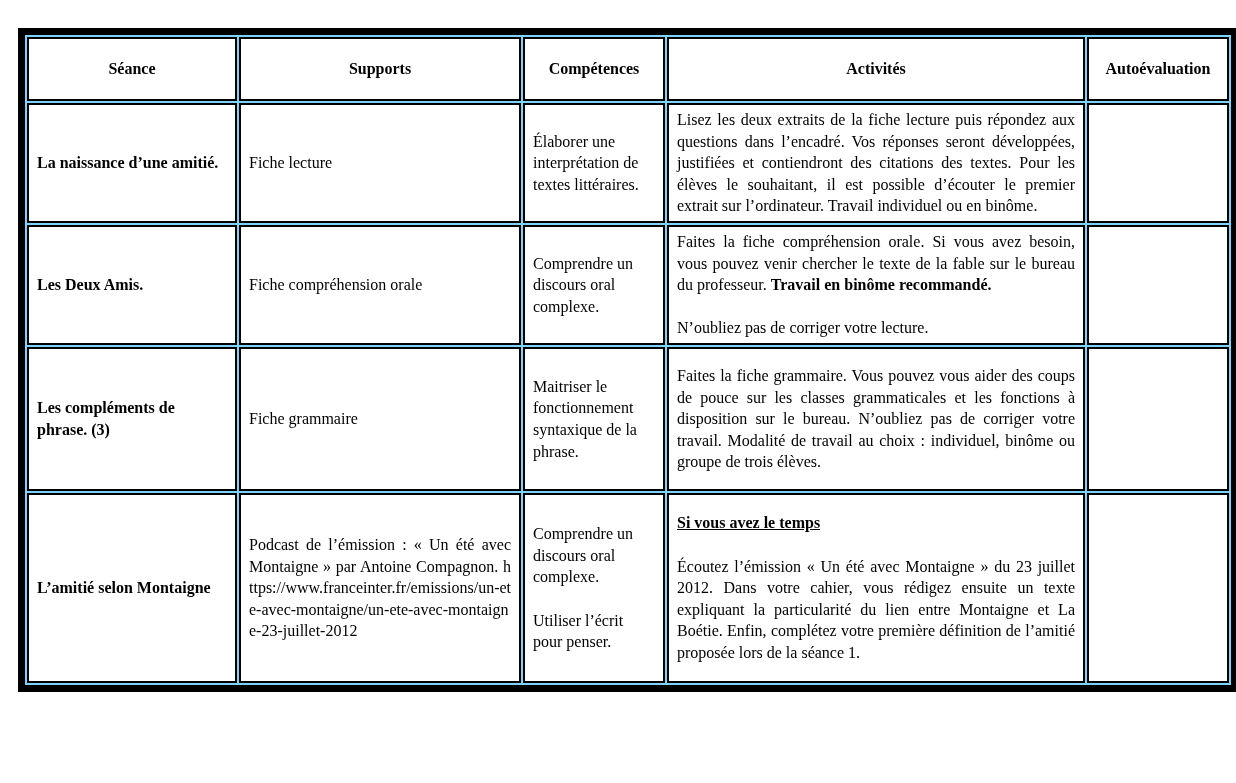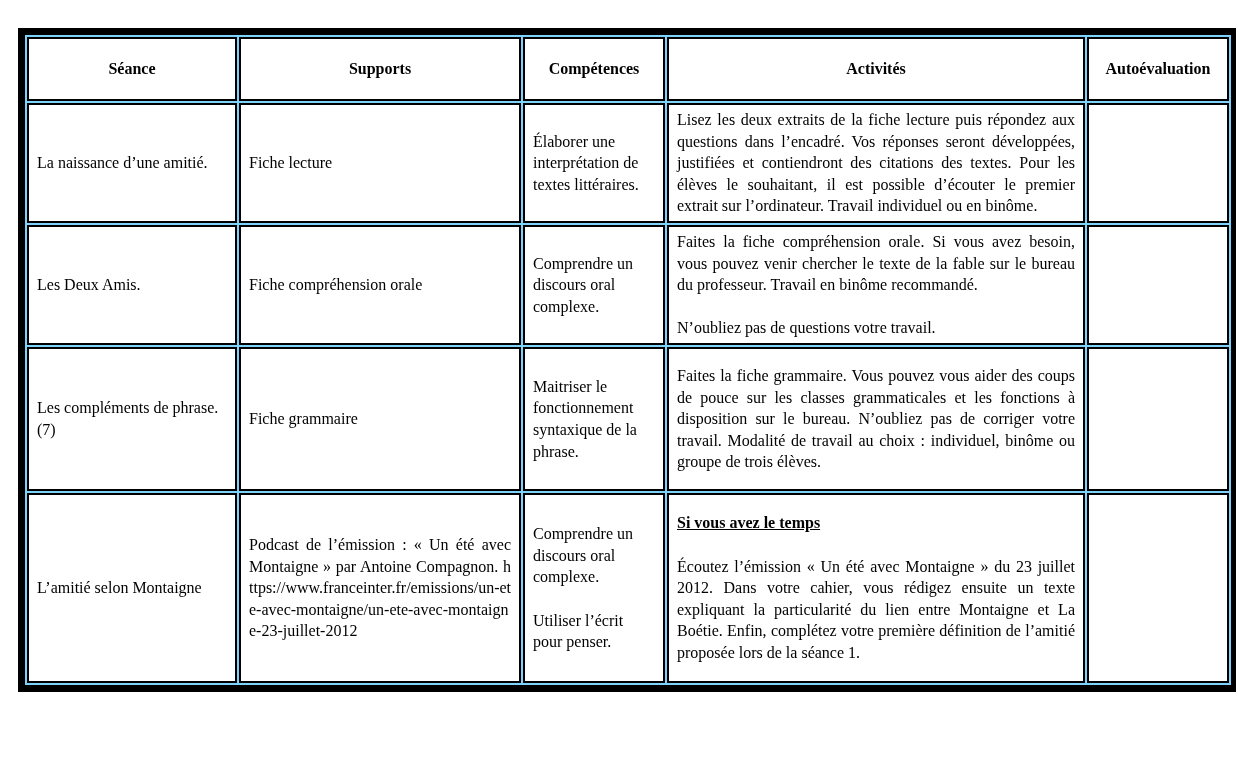--- a/index.html
+++ b/index.html
@@ -30,21 +30,21 @@
     overflow: hidden;
   }
   th { font-weight: bold; text-align: center; }
   .col-seance   { width: 210px; }
   .col-supports { width: 282px; }
   .col-comp     { width: 142px; }
   .col-activ    { width: 418px; }
   .col-auto     { width: 142px; }
 
   .center  { text-align: left; }
-  .bold    { font-weight: normal; }
+  .bold    { font-weight: bold; }
   .justify { text-align: justify; }
   td p { margin: 0; }
   td p.gap { margin-top: 1.35em; }
   .activ-heading {
     text-align: left;
     font-weight: bold;
     text-decoration: underline;
   }
   .url { word-break: break-all; }
   tr.r-header th { height: 64px; }
@@ -83,27 +83,27 @@
         </td>
         <td></td>
       </tr>
 
       <tr class="r-2">
         <td class="center bold">Les Deux Amis.</td>
         <td class="center">Fiche compréhension orale</td>
         <td class="center">Comprendre un discours oral complexe.</td>
         <td class="justify">
           <p><span>Faites la fiche compréhension orale. Si vous avez besoin, vous pouvez venir chercher le texte de la fable sur le bureau du professeur. </span><span class="bold">Travail en binôme recommandé.</span></p>
-          <p class="gap">N’oubliez pas de questions votre travail.</p>
+          <p class="gap">N’oubliez pas de corriger votre lecture.</p>
         </td>
         <td></td>
       </tr>
 
       <tr class="r-3">
-        <td class="center bold">Les compléments de phrase. (7)</td>
+        <td class="center bold">Les compléments de phrase. (3)</td>
         <td class="center">Fiche grammaire</td>
         <td class="center">Maitriser le fonctionnement syntaxique de la phrase.</td>
         <td class="justify">
           <p>Faites la fiche grammaire. Vous pouvez vous aider des coups de pouce sur les classes grammaticales et les fonctions à disposition sur le bureau. N’oubliez pas de corriger votre travail. Modalité de travail au choix : individuel, binôme ou groupe de trois élèves.</p>
         </td>
         <td></td>
       </tr>
 
       <tr class="r-4">
         <td class="center bold">L’amitié selon Montaigne</td>

